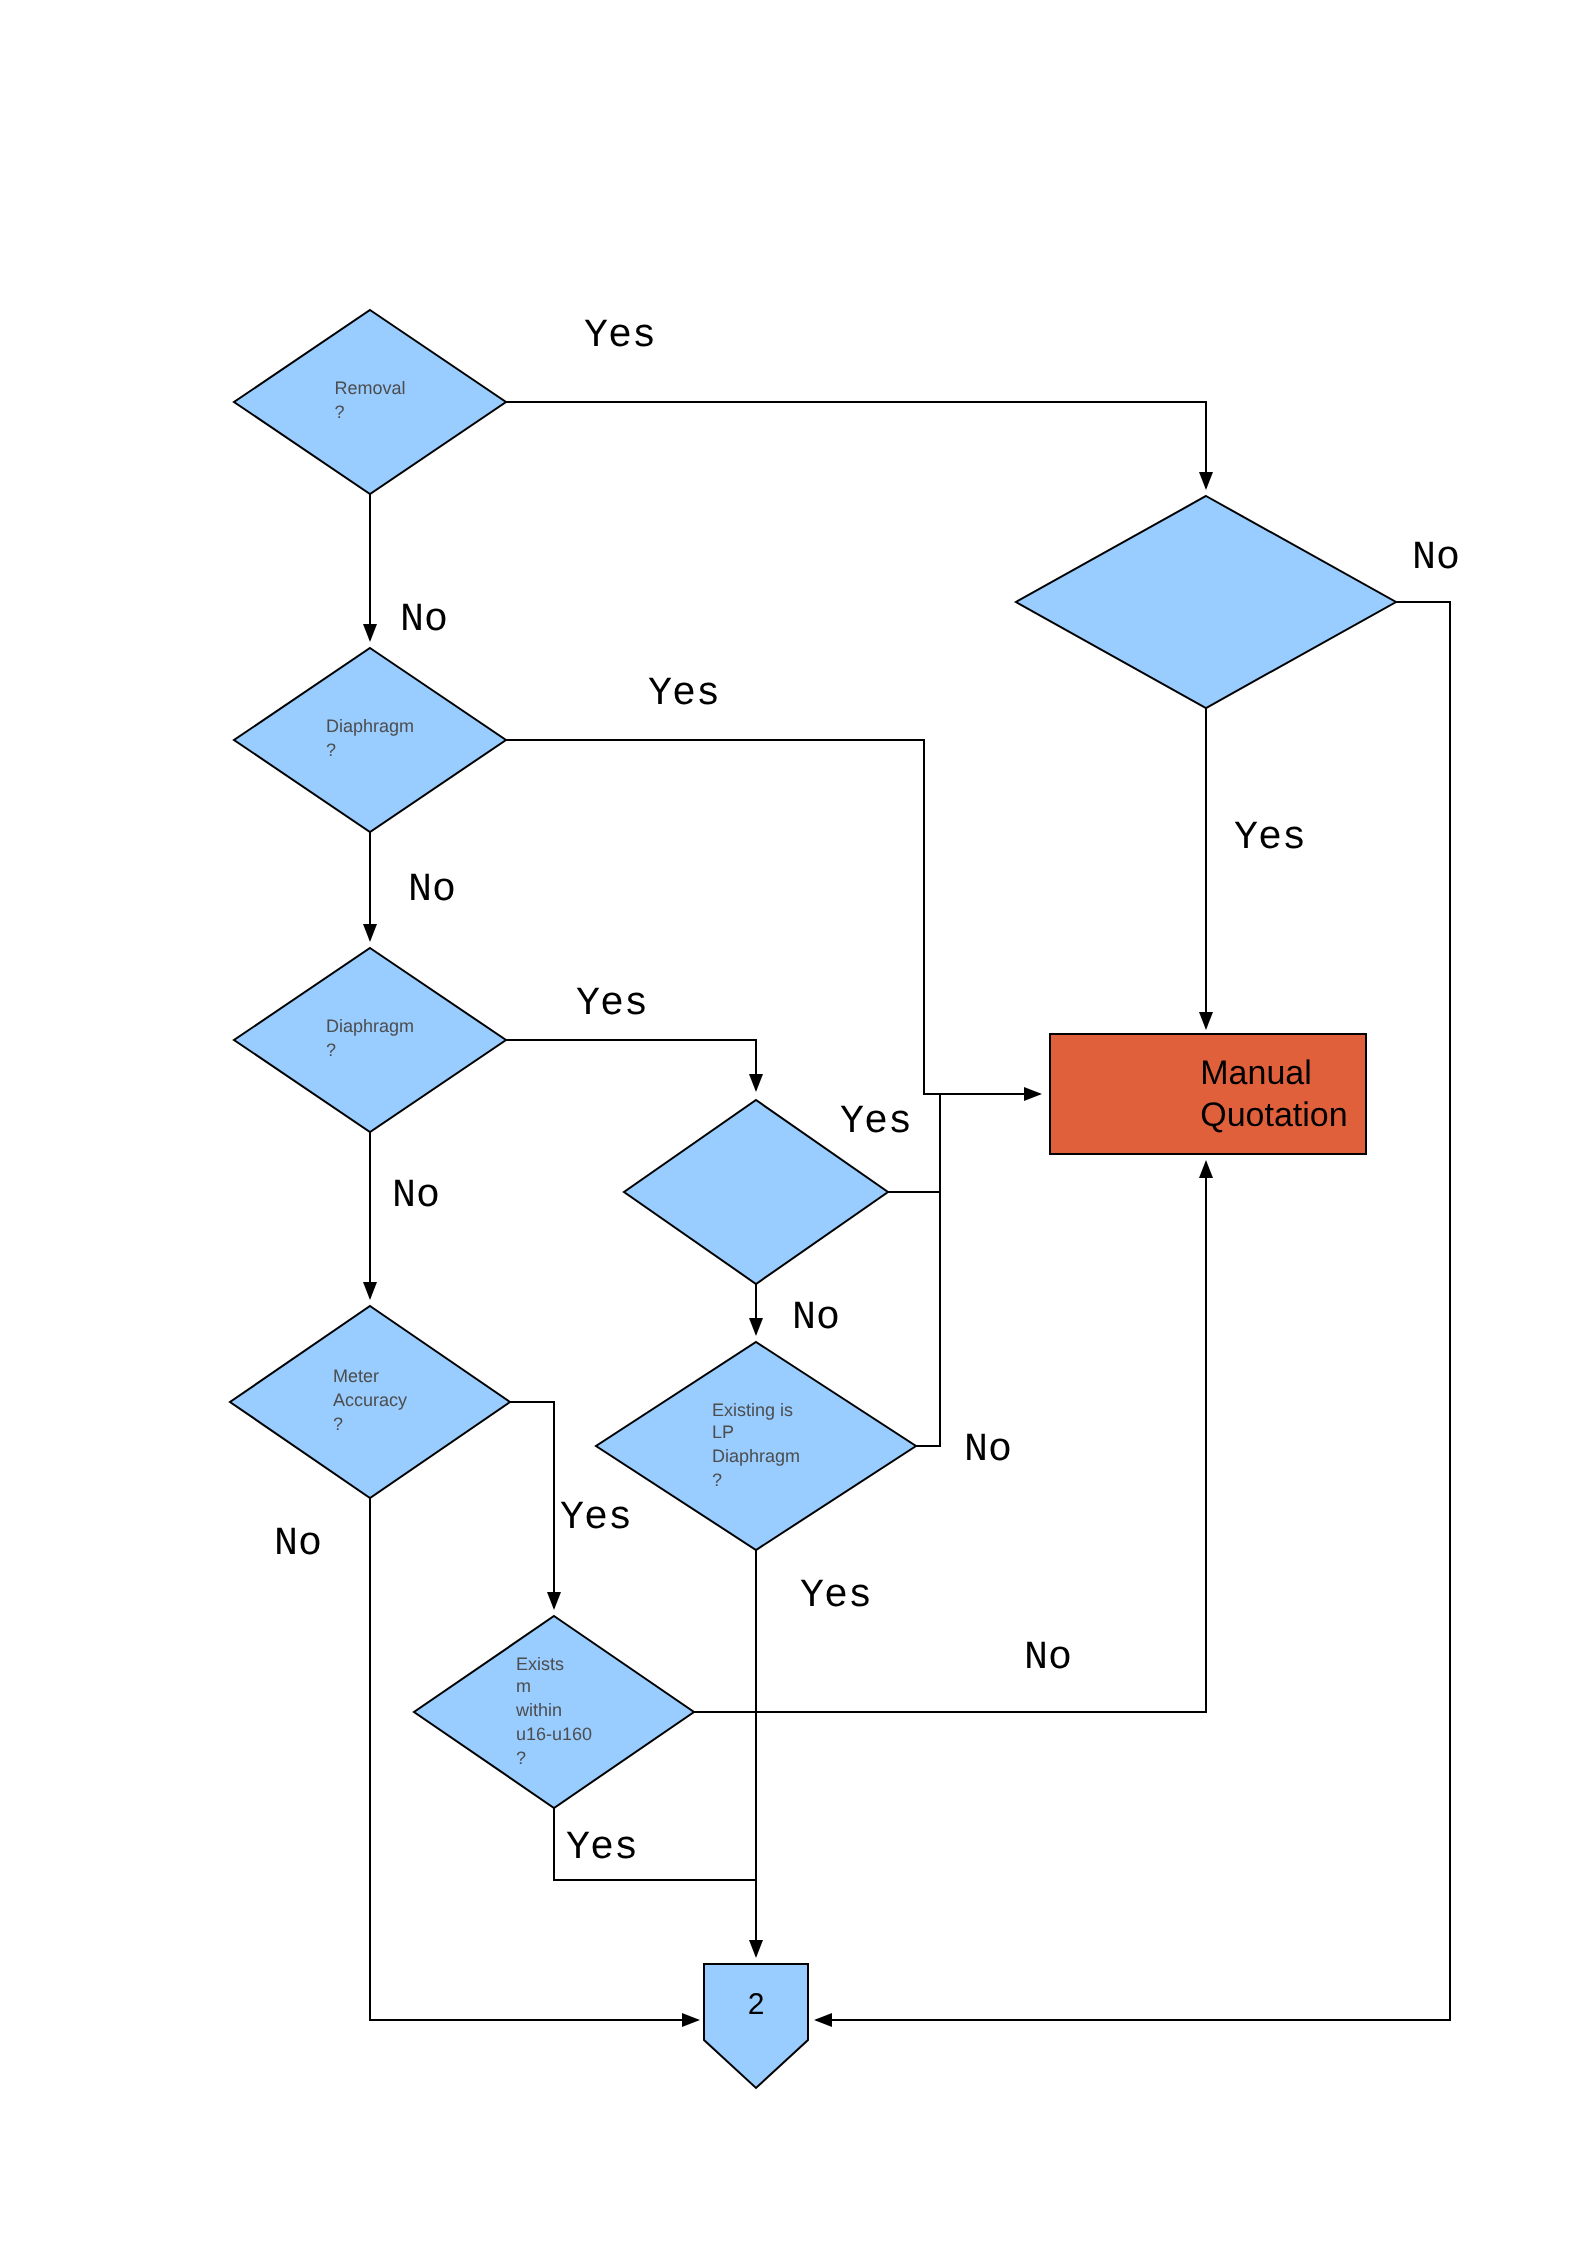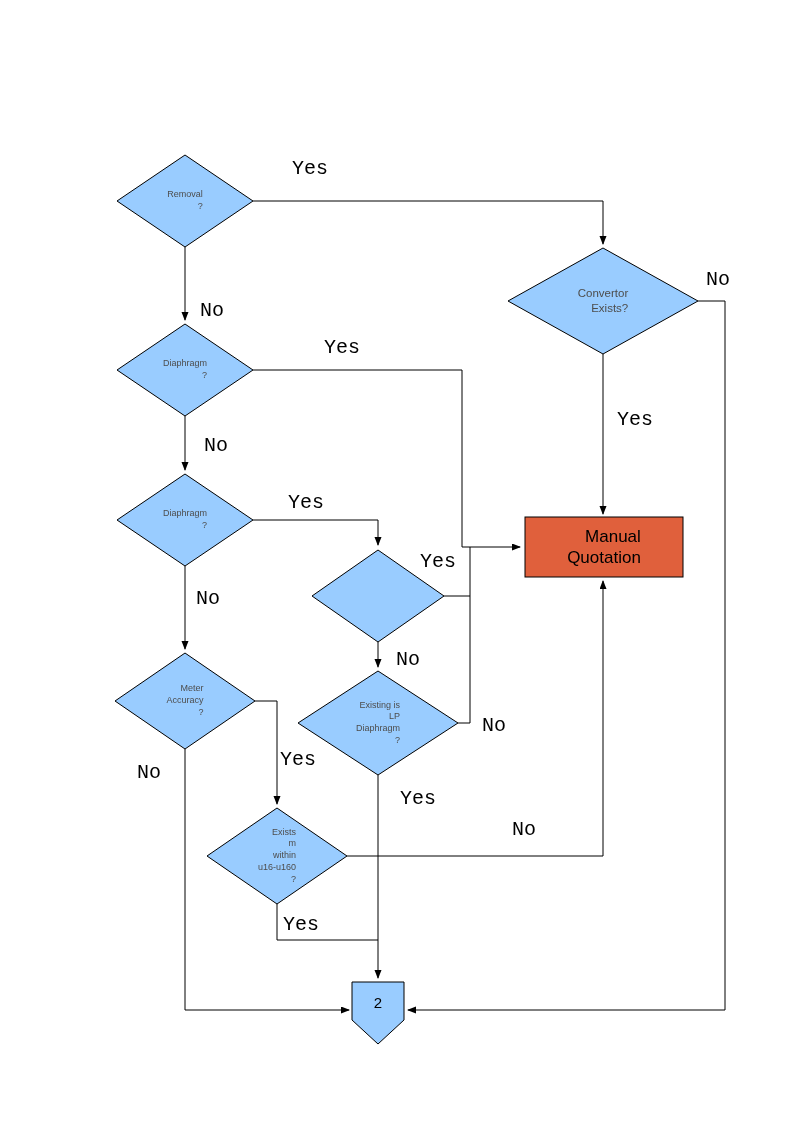--- a/index.html
+++ b/index.html
@@ -9,28 +9,28 @@
     background:#fff;
     font-family:"Liberation Sans", sans-serif;
     overflow:hidden;
   }
   svg.layer{position:absolute;left:0;top:0;}
   .edge{fill:none;stroke:#000;stroke-width:1;}
   .shape{stroke:#000;stroke-width:1;}
   .node-label{
     position:absolute;
     display:flex;align-items:center;justify-content:center;
-    text-align:right;
+    text-align:left;
     white-space:pre-line;
     font-size:9px;line-height:1.3;
     color:#4d4d4d;
     pointer-events:none;
   }
   .node-label.md{font-size:11.5px;color:#4d4d4d;}
-  .node-label.big{font-size:17px;color:#000;line-height:1.25;}
+  .node-label.big{font-size:17px;color:#000;line-height:1.25;margin-left:33px;}
   .node-label.conn{font-size:15px;color:#000;}
   .edge-label{
     position:absolute;
     font-size:20px;color:#000;
     white-space:nowrap;
     pointer-events:none;
     font-family:Liberation Mono, monospace;
   }
 </style>
 </head>
@@ -85,22 +85,20 @@
 ?</div>
   <div class="node-label" style="left:303px;top:676px;width:150px;height:94px">Existing is
 LP
 Diaphragm
 ?</div>
   <div class="node-label" style="left:212px;top:812px;width:130px;height:88px">Exists
 m
 within
 u16-u160
 ?</div>
-  <div class="node-label md" style="left:518px;top:256px;width:170px;height:90px">Convertor
-Exists?</div>
   <div class="node-label big" style="left:525px;top:517px;width:158px;height:60px">Manual
 Quotation</div>
   <div class="node-label conn" style="left:352px;top:982px;width:52px;height:42px">2</div>
 
   <div class="edge-label" style="left:292px;top:157px">Yes</div>
   <div class="edge-label" style="left:200px;top:299px">No</div>
   <div class="edge-label" style="left:324px;top:336px">Yes</div>
   <div class="edge-label" style="left:204px;top:434px">No</div>
   <div class="edge-label" style="left:288px;top:491px">Yes</div>
   <div class="edge-label" style="left:196px;top:587px">No</div>

